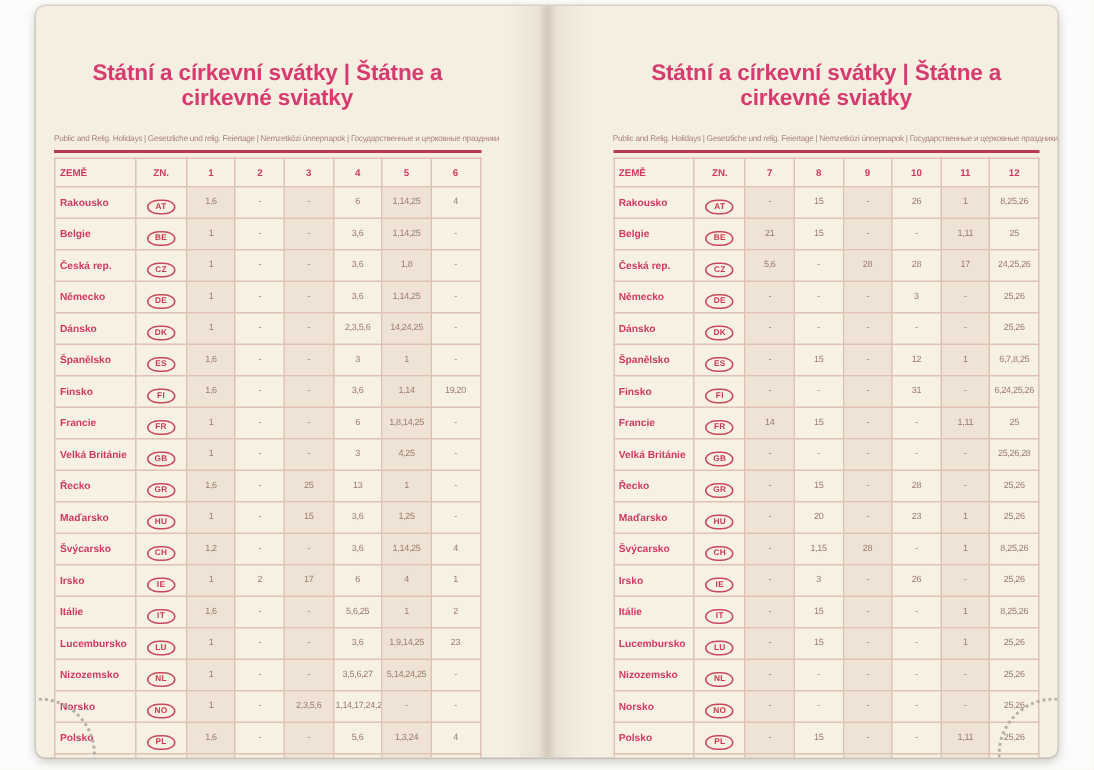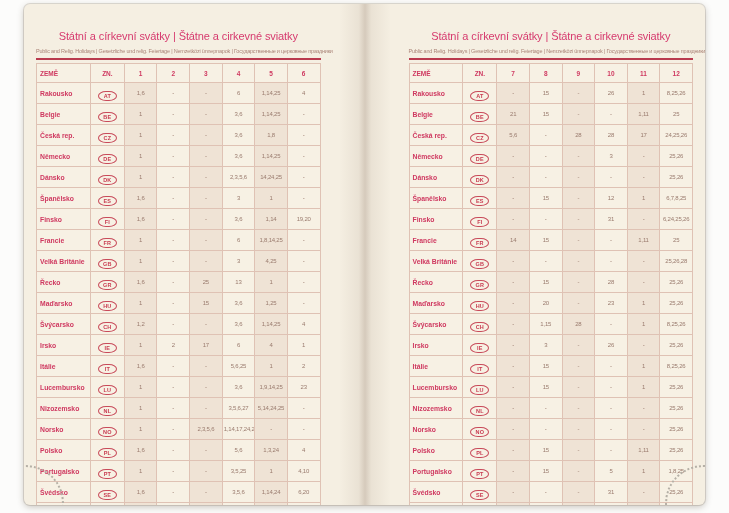--- a/index.html
+++ b/index.html
@@ -9,21 +9,21 @@
         background:#f5efe2;border-radius:6px;overflow:hidden;
         box-shadow:0 2px 7px rgba(60,45,30,.28), 0 0 0 1px rgba(150,140,120,.25);}
   .page{position:absolute;top:0;bottom:0;width:50%;box-sizing:border-box;}
   .page-left{left:0;padding:20px 44px 0 12px;}
   .page-right{right:0;padding:20px 12px 0 44px;}
   .gutter{position:absolute;left:50%;top:0;bottom:0;width:52px;transform:translateX(-50%);
           pointer-events:none;
           background:linear-gradient(90deg,rgba(0,0,0,0) 0%,rgba(101,71,51,.08) 38%,
                      rgba(101,71,51,.22) 50%,rgba(101,71,51,.08) 62%,rgba(0,0,0,0) 100%);}
   .page-head{text-align:center;}
-  .title{margin:6px;font-size:11px;font-weight:normal;letter-spacing:-.1px;color:#d63a6e;}
+  .title{margin:16px;font-size:15px;font-weight:bold;letter-spacing:-.1px;color:#d63a6e;}
   .subtitle{margin-top:3px;font-size:5.5px;letter-spacing:-.2px;color:#ab8579;white-space:nowrap;}
   .rule{margin-top:4px;height:2px;background:#b93a4e;}
   table{margin-top:3px;width:100%;border-collapse:collapse;table-layout:fixed;}
   col.w-country{width:19%;} col.w-code{width:12%;} col.w-val{width:11.5%;}
   th,td{border:1px solid #dfc2b4;overflow:hidden;}
   thead th{height:16px;font-size:6.5px;font-weight:bold;color:#cf3960;background:#f7f1e4;}
   thead th.c-country{text-align:left;padding-left:3px;}
   tbody td{height:14px;background:#f7f1e4;}
   td.c-country{font-size:6.8px;font-weight:bold;color:#cf3960;text-align:left;padding-left:3px;
                white-space:nowrap;}

